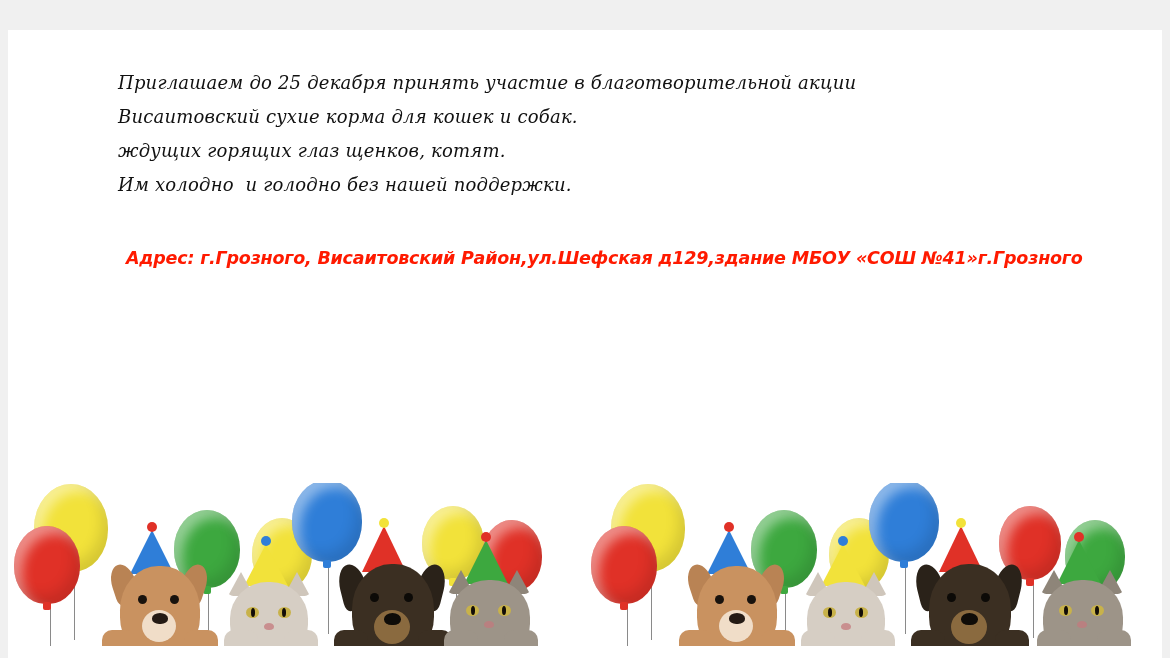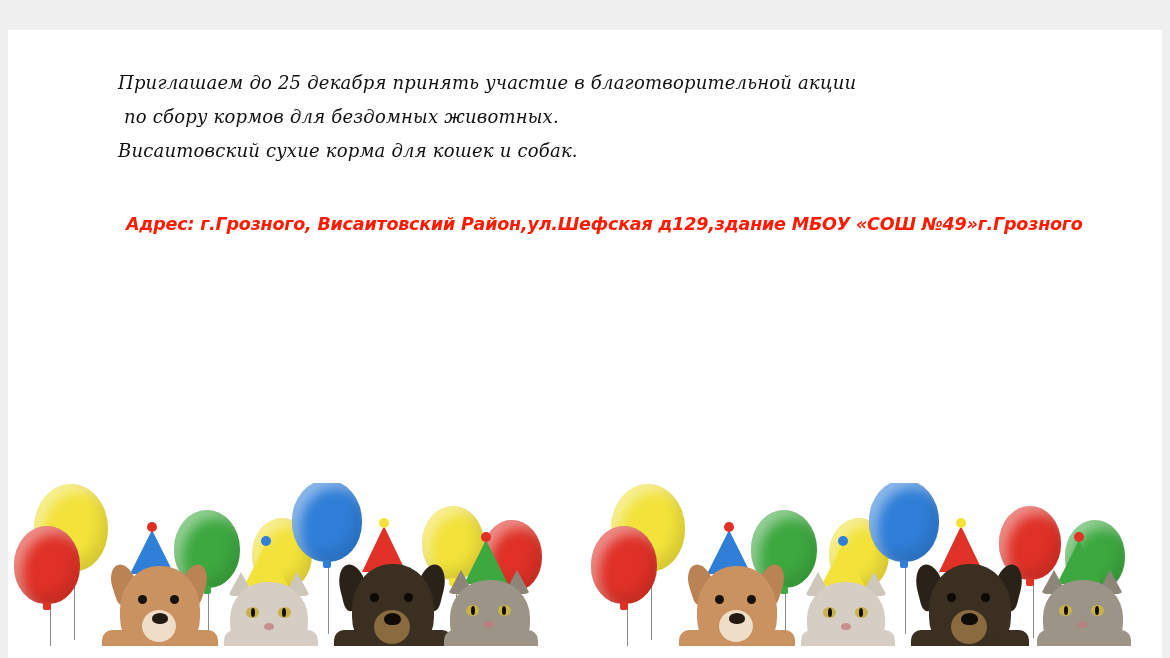--- a/index.html
+++ b/index.html
@@ -156,25 +156,26 @@
   }
 </style>
 </head>
 <body>
 
 <div class="poster">
 
 
   <div class="body-text">
     <p>Приглашаем до 25 декабря принять участие в благотворительной акции</p>
-    <p> по сбору кормов для бездомных животных.</p>
     <p>Висаитовский сухие корма для кошек и собак.</p>
+    <p>ждущих горящих глаз щенков, котят.</p>
+    <p>Им холодно  и голодно без нашей поддержки.</p>
   </div>
 
-  <div class="address">Адрес: г.Грозного, Висаитовский Район,ул.Шефская д129,здание МБОУ «СОШ №49»г.Грозного</div>
+  <div class="address">Адрес: г.Грозного, Висаитовский Район,ул.Шефская д129,здание МБОУ «СОШ №41»г.Грозного</div>
 
   <div class="band">
 
     <div class="half left">
 
       <div class="string" style="left:66px; bottom:18px; height:78px;"></div>
       <div class="balloon" style="left:26px; bottom:86px; width:74px; height:88px; background:#f2e23a;"></div>
 
       <div class="string" style="left:42px; bottom:6px; height:54px;"></div>
       <div class="balloon" style="left:6px; bottom:54px; width:66px; height:78px; background:#e03127;"></div>

